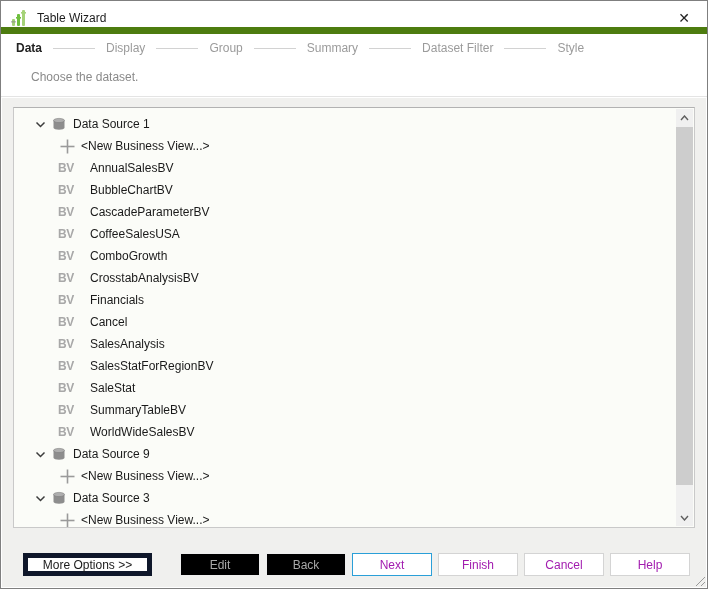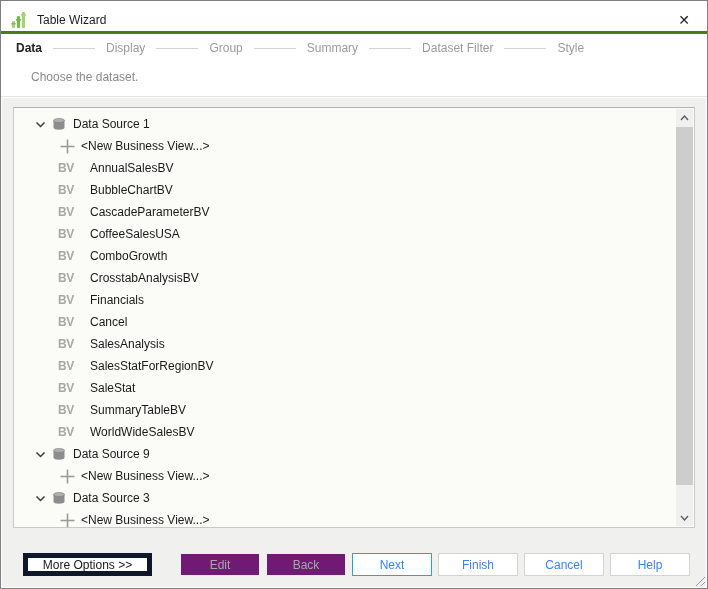--- a/index.html
+++ b/index.html
@@ -4,21 +4,21 @@
 <style>
   html,body{margin:0;padding:0;background:#fff;}
   *{box-sizing:border-box;}
   .dialog{
     position:relative;width:708px;height:589px;
     border:1px solid #7f7f7f;background:#ffffff;
     font-family:"Liberation Sans",sans-serif;font-size:12px;color:#1a1a1a;
     overflow:hidden;
   }
   
-  .titlebar{height:33px;display:flex;align-items:center;padding:7px 12px 0 9px;background:#fff;border-bottom:3px solid #4d7c0f;}
+  .titlebar{height:33px;display:flex;align-items:center;padding:7px 12px 0 9px;background:#fff;border-bottom:7px solid #4d7c0f;}
   .app-icon{width:18px;height:18px;flex:0 0 auto;}
   .title-text{margin-left:9px;color:#1c1c1c;}
   .close-btn{margin-left:auto;width:22px;height:22px;display:flex;align-items:center;justify-content:center;
     font-size:14px;color:#222;cursor:pointer;}
   
   .steps{height:28px;display:flex;align-items:center;padding-left:15px;}
   .step-label{color:#9b9b9b;white-space:nowrap;cursor:pointer;}
   .step-label.active{color:#222;font-weight:bold;}
   .step-line{width:42px;height:1px;background:#d2d2d2;margin:0 11px;flex:0 0 auto;}
   
@@ -48,22 +48,22 @@
   .scroll-btn.down{bottom:0;}
   .scroll-thumb{position:absolute;left:0;top:18px;width:17px;height:358px;background:#cdcdcd;cursor:pointer;}
   
   .more-options{
     position:absolute;left:21px;top:455px;width:129px;height:23px;
     background:#fff;border:5px solid #0f172a;display:flex;align-items:center;justify-content:center;
     font-size:12px;color:#1a1a1a;cursor:pointer;
   }
   .btn-row{position:absolute;top:455px;right:16px;display:flex;gap:6px;}
   .btn{width:80px;height:23px;background:#fff;border:1px solid #d4d4d4;display:flex;align-items:center;justify-content:center;
-    font-size:12px;color:#3b82f6;cursor:pointer;}
-  .btn.disabled{background:#701a75;border-color:#eeeeee;color:#a8a8a8;cursor:default;}
+    font-size:12px;color:#a21caf;cursor:pointer;}
+  .btn.disabled{background:#000000;border-color:#eeeeee;color:#a8a8a8;cursor:default;}
   .btn.default{border:1px solid #2a9fd8;}
   .resize-grip{position:absolute;right:2px;bottom:2px;width:12px;height:12px;cursor:nwse-resize;}
 </style>
 </head>
 <body>
 
 <div class="dialog">
 
   <div class="titlebar">
     <svg class="app-icon" viewBox="0 0 18 18">

